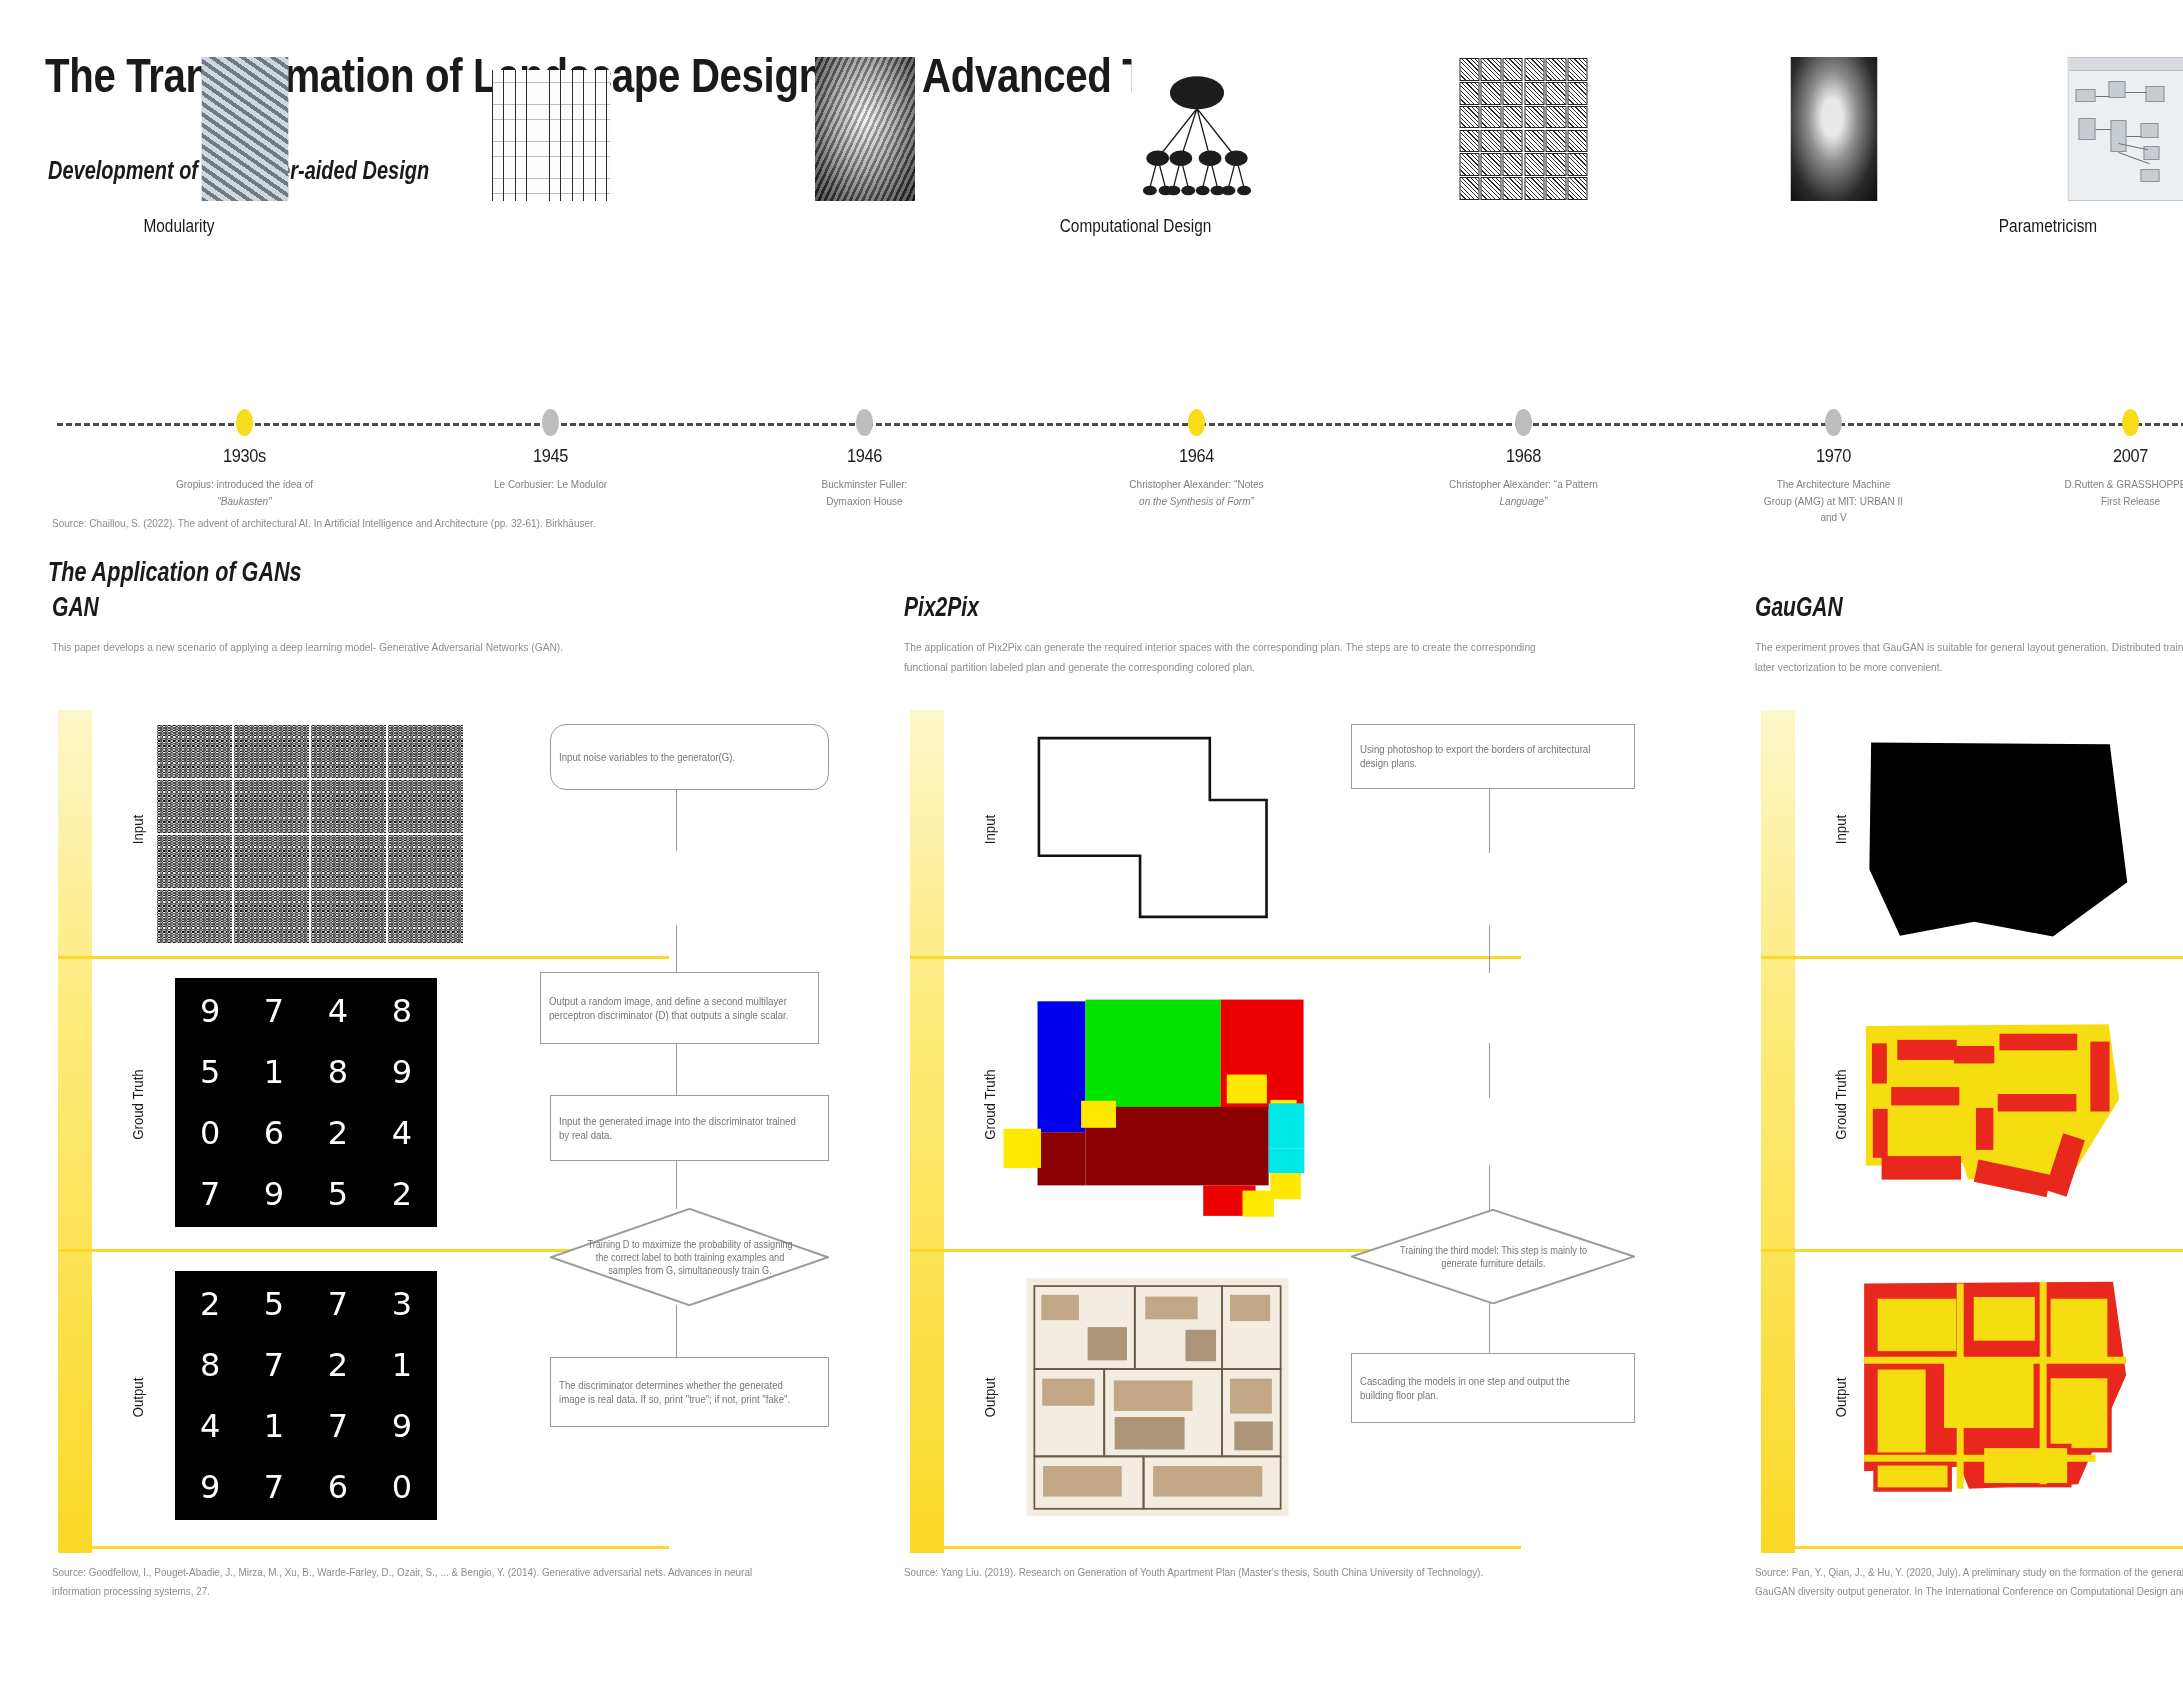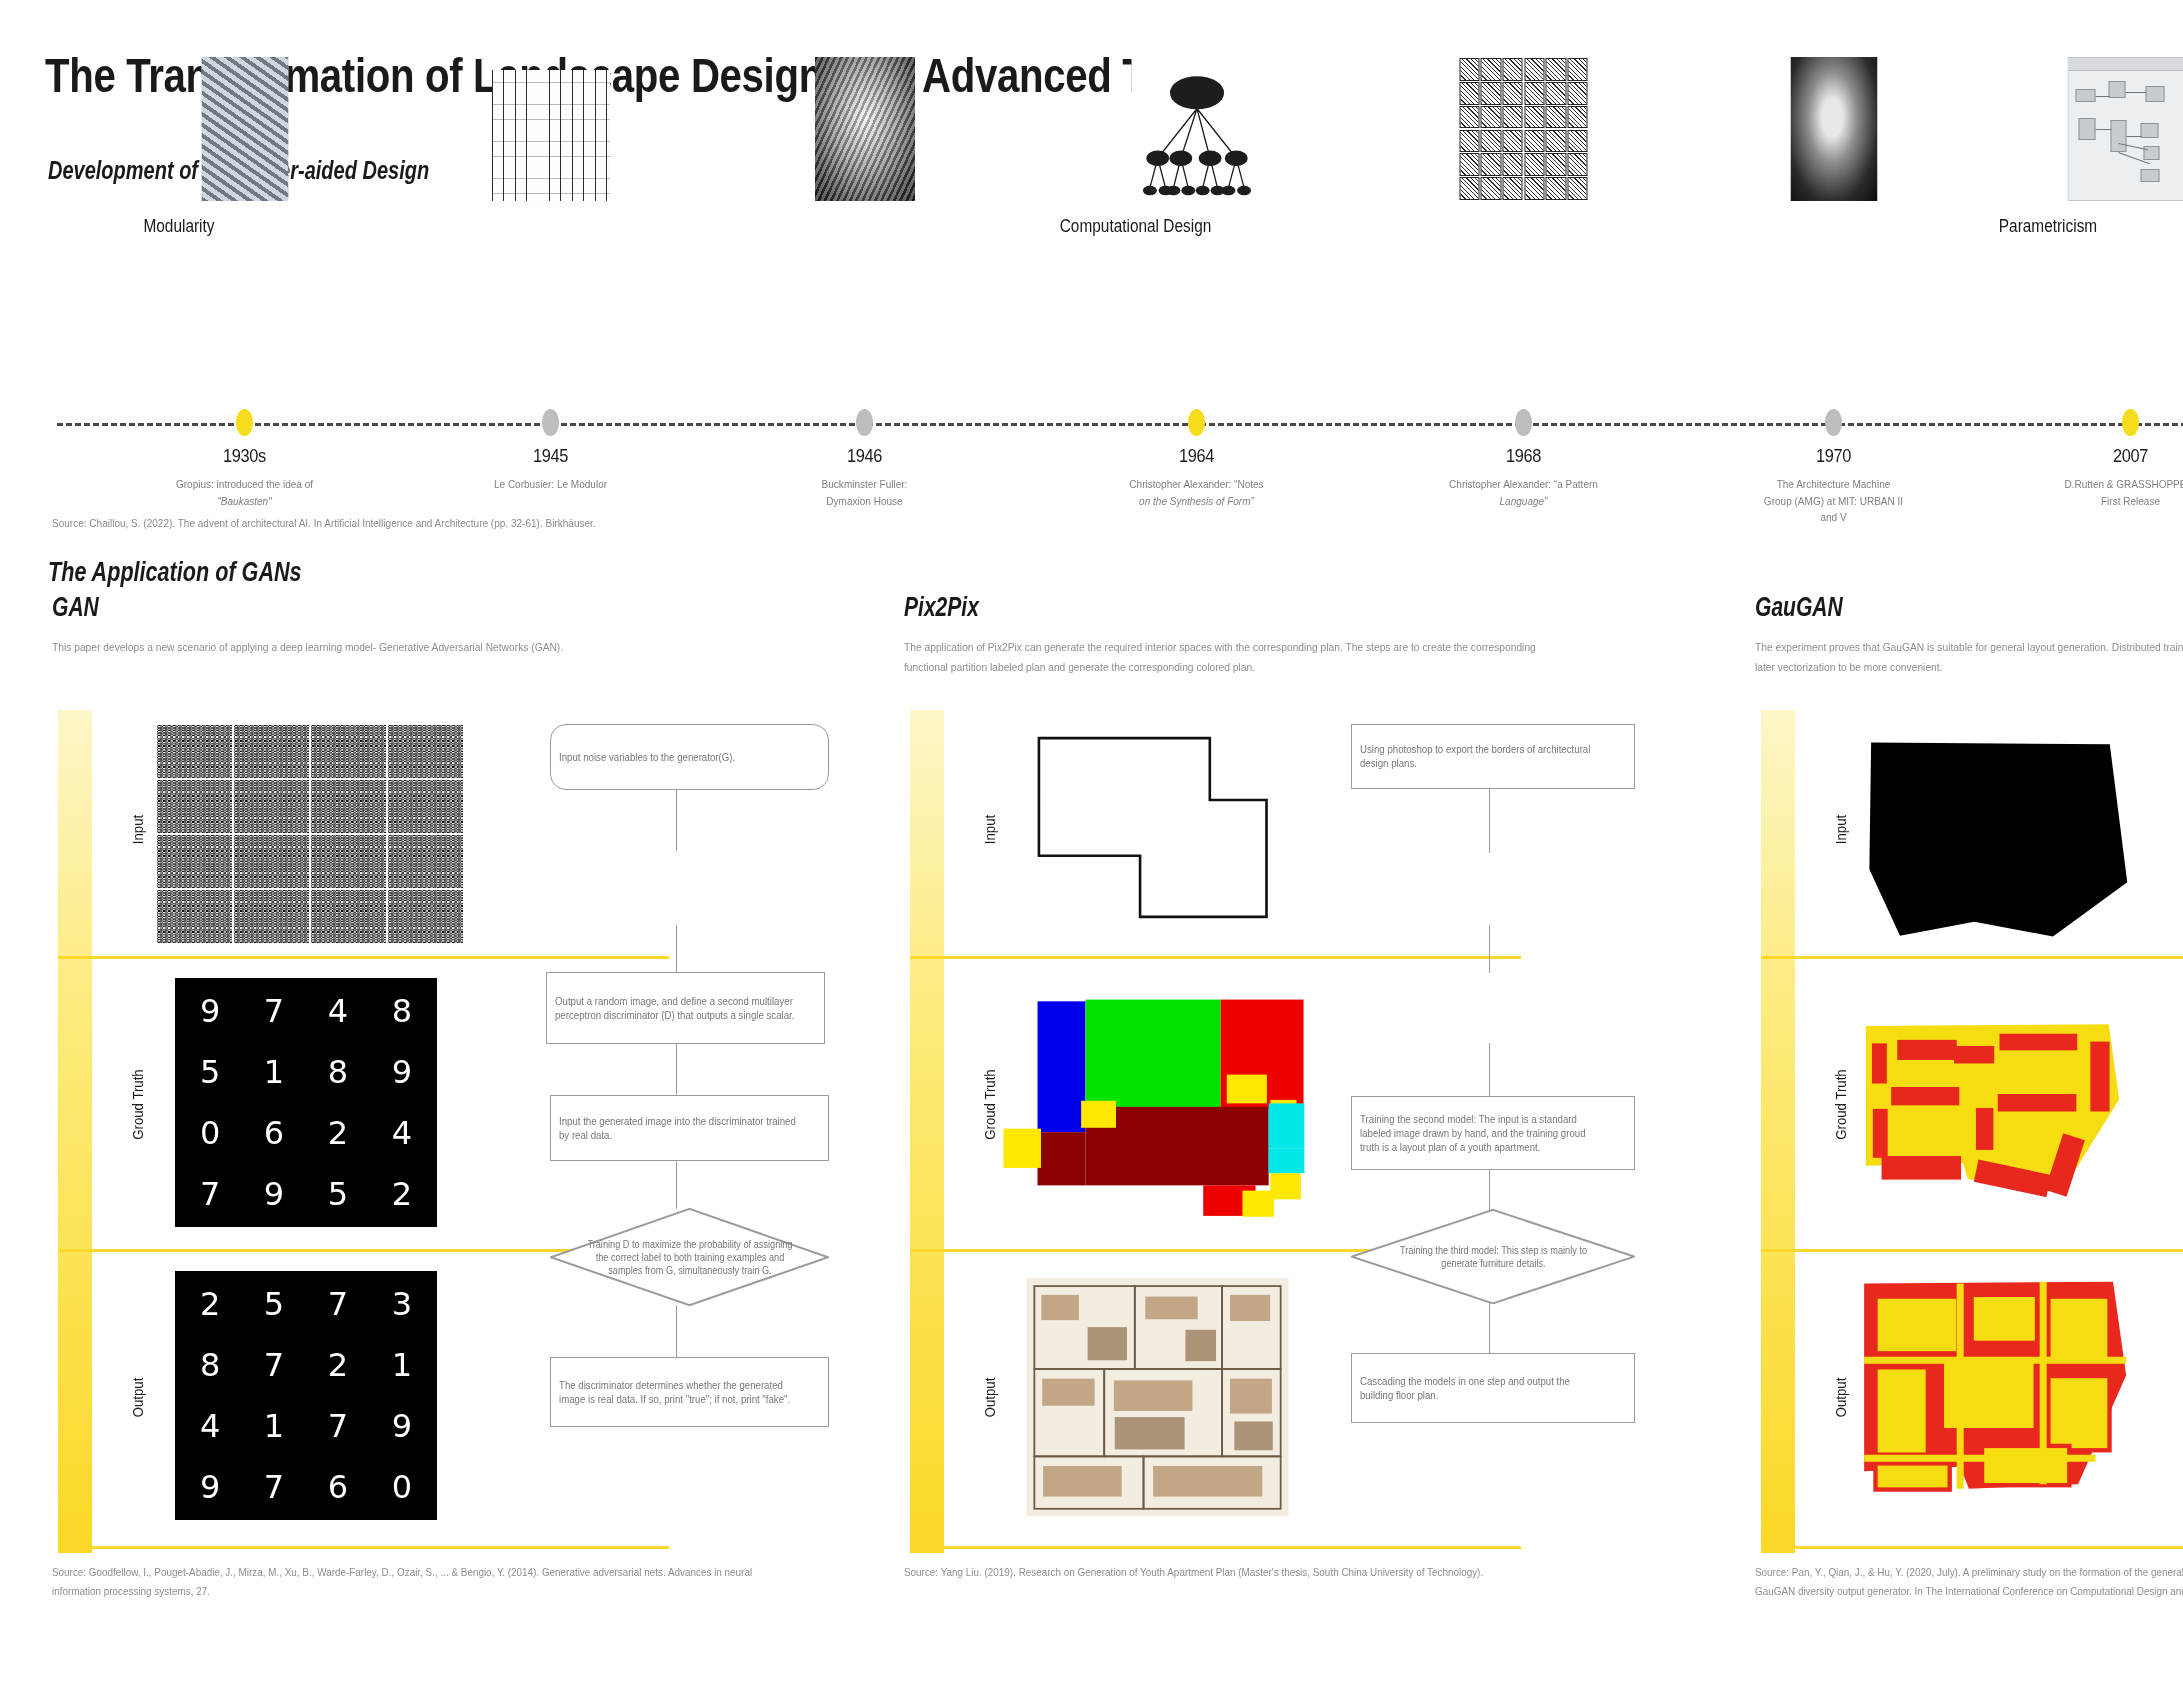--- a/index.html
+++ b/index.html
@@ -472,21 +472,21 @@
     <div class="fline" style="left:152px;top:205px;height:48px;"></div>
     <div class="fline" style="left:152px;top:323px;height:52px;"></div>
     <div class="fline" style="left:152px;top:441px;height:48px;"></div>
     <div class="fline" style="left:152px;top:585px;height:52px;"></div>
 
     <div class="fbox" style="left:26px;top:4.4px;width:279px;height:66px;border-radius:16px;">
       <span>Input noise variables to the generator(G).</span>
       </div>
 
 
-    <div class="fbox" style="left:22px;top:252px;width:279px;height:72px;">
+    <div class="fbox" style="left:16px;top:252px;width:279px;height:72px;">
       <span>Output a random image, and define a second multilayer perceptron discriminator (D) that outputs a single scalar.</span>
       </div>
 
     <div class="fbox" style="left:26px;top:375px;width:279px;height:66px;">
       <span>Input the generated image into the discriminator trained by real data.</span>
       </div>
 
     <div class="fdia" style="left:26px;top:488px;width:279px;height:98px;">
       <svg viewBox="0 0 640 225" preserveAspectRatio="none">
           <polygon points="320,2 638,113 320,223 2,113" fill="#fff" stroke="#9b9b9b" stroke-width="2" vector-effect="non-scaling-stroke"></polygon>
@@ -589,23 +589,20 @@
   <div class="fline" style="left:159px;top:323px;height:55px;"></div>
   <div class="fline" style="left:159px;top:445px;height:46px;"></div>
   <div class="fline" style="left:159px;top:581px;height:55px;"></div>
 
   <div class="fbox" style="left:21px;top:3.5px;width:284px;height:65px;">
     <span>Using photoshop to export the borders of architectural design plans.</span>
     </div>
 
 
 
-  <div class="fbox" style="left:21px;top:376px;width:284px;height:74px;">
-    <span>Training the second model: The input is a standard labeled image drawn by hand, and the training groud truth is a layout plan of a youth apartment.</span>
-    </div>
 
   <div class="fdia" style="left:21px;top:489px;width:284px;height:95px;">
     <svg viewBox="0 0 650 218" preserveAspectRatio="none">
         <polygon points="325,2 648,109 325,216 2,109" fill="#fff" stroke="#9b9b9b" stroke-width="2" vector-effect="non-scaling-stroke"></polygon>
       </svg>
     <div class="dtext">
         <span>Training the third model: This step is mainly to generate furniture details.</span>
       </div>
   </div>
 

